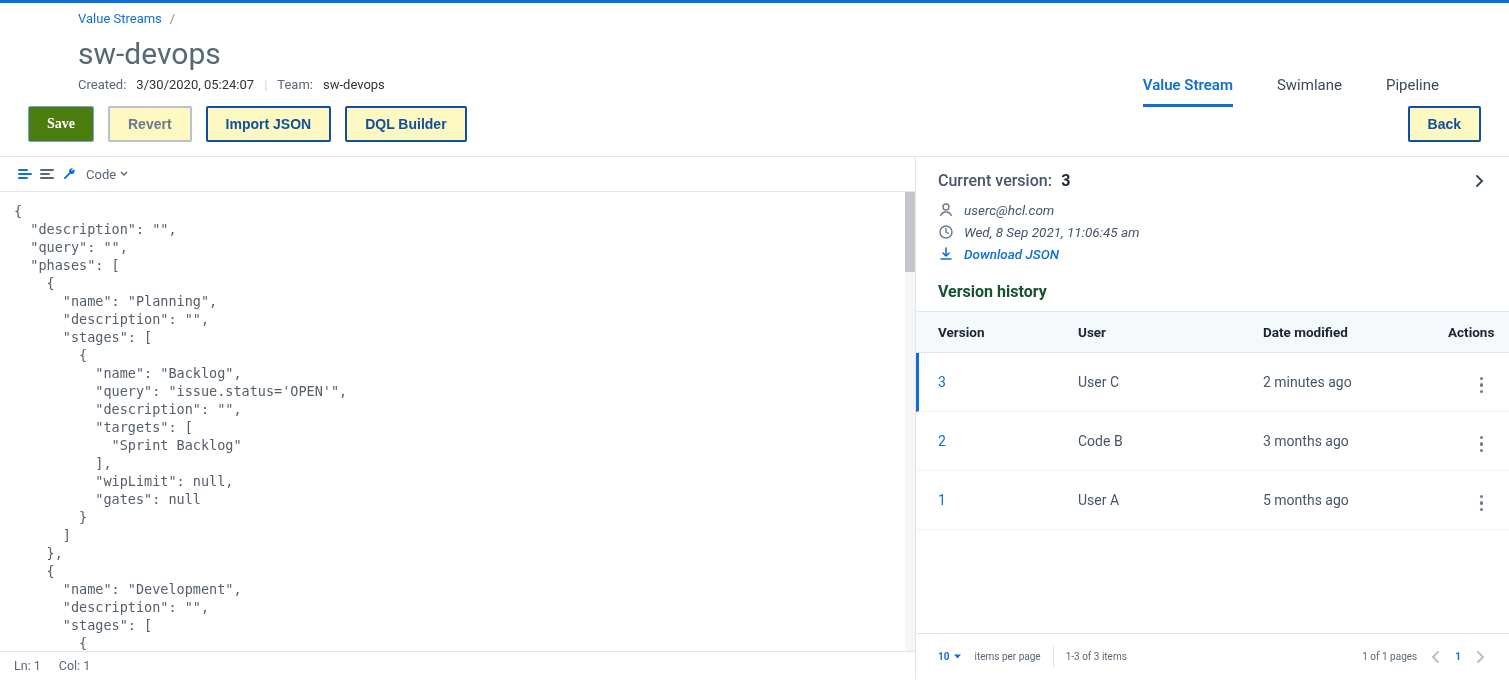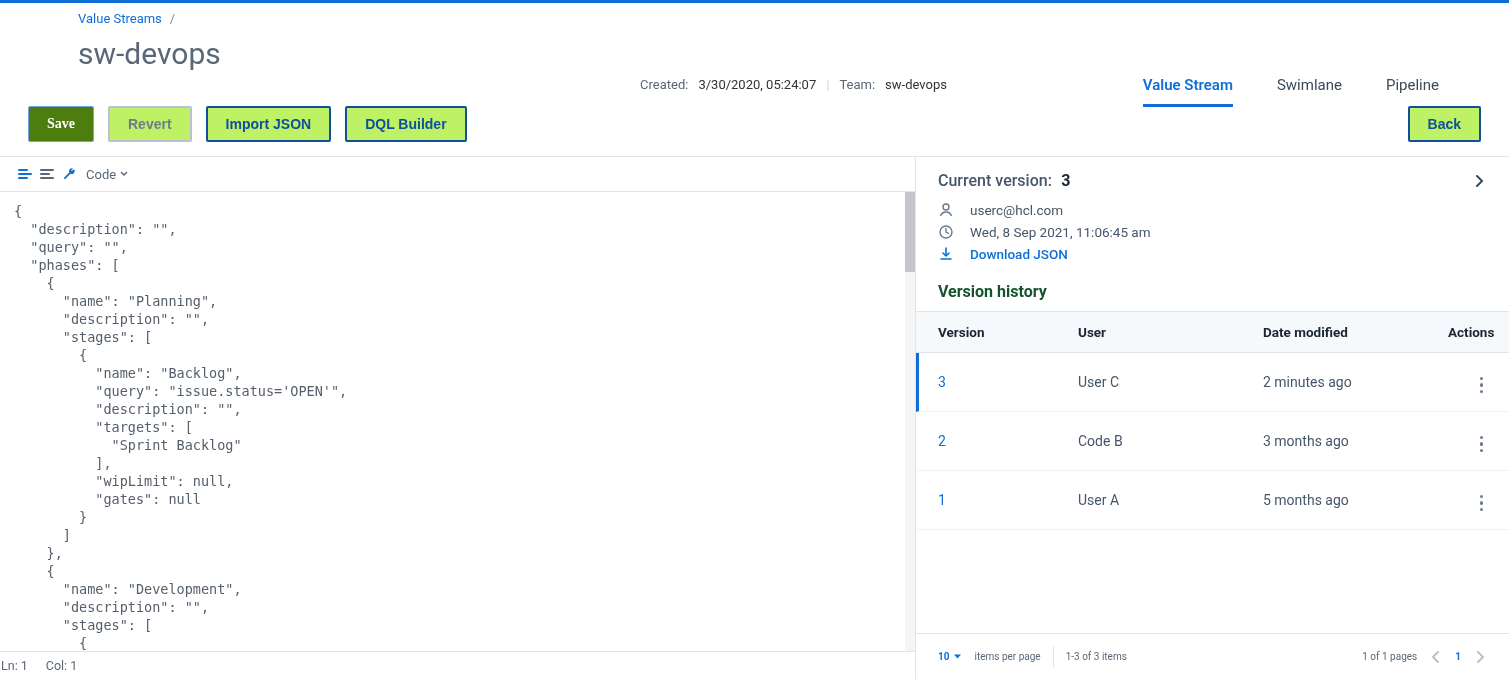--- a/index.html
+++ b/index.html
@@ -7,33 +7,33 @@
   body { border-top: 3px solid #0f6fd6; }
 
   
   .breadcrumbs { padding: 8px 0 0 78px; font-size: 13px; display: flex; align-items: center; gap: 8px; }
   .breadcrumbs a { color: #0f6fd6; text-decoration: none; }
   .breadcrumbs .sep { color: #888; }
 
   .title-row { padding: 10px 0 0 78px; display: flex; align-items: center; justify-content: space-between; }
   .title { font-size: 30px; font-weight: 400; color: #5a6777; }
 
-  .meta-row { padding: 6px 0 14px 78px; display: flex; align-items: center; gap: 10px; font-size: 13px; color: #333; justify-content: center; }
+  .meta-row { padding: 6px 0 14px 78px; display: flex; align-items: center; gap: 10px; font-size: 13px; color: #333; }
   .meta-row .label { color: #5a6777; }
   .meta-row .divider { color: #cfd4da; }
 
   .tabs-right { position: absolute; right: 70px; top: 76px; display: flex; gap: 44px; font-size: 15px; }
   .tabs-right .tab { color: #3a4a5b; padding-bottom: 10px; cursor: pointer; }
   .tabs-right .tab.active { color: #0f6fd6; font-weight: 600; border-bottom: 3px solid #0f6fd6; }
 
   
   .toolbar { display: flex; align-items: center; gap: 14px; padding: 0 0 14px 28px; }
   .btn { height: 36px; padding: 0 18px; font-size: 14px; font-weight: 600; border-radius: 2px; cursor: pointer; display: inline-flex; align-items: center; }
   .btn.primary { background: #4d7c0f; color: #fff; border: 1px solid #6ea7dd; font-family: Liberation Serif, serif; }
-  .btn.outline { background: #bef264; color: #0f4f9e; border: 2px solid #0f4f9e; }
+  .btn.outline { background: #fef9c3; color: #0f4f9e; border: 2px solid #0f4f9e; }
   .btn.outline.muted { color: #6b7b8c; border-color: #b7c2ce; }
   .toolbar .spacer { flex: 1; }
   .btn.back { margin-right: 28px; }
 
   .hr { border: none; border-top: 1px solid #e2e6ea; }
 
   
   .main { display: flex; height: calc(697px - 175px); }
   .editor-pane { flex: 1; display: flex; flex-direction: column; border-right: 1px solid #e2e6ea; min-width: 0; position: relative; }
   .side-pane { width: 593px; display: flex; flex-direction: column; }
@@ -41,28 +41,28 @@
   
   .editor-toolbar { display: flex; align-items: center; padding: 6px 14px; border-bottom: 1px solid #e2e6ea; color: #5a6777; }
   .icon-btn { width: 22px; height: 22px; display: inline-flex; align-items: center; justify-content: center; cursor: pointer; color: #0f6fd6; }
   .code-select { font-size: 13px; color: #5a6777; display: inline-flex; align-items: center; gap: 4px; cursor: pointer; margin-left: 6px; }
 
   .code-area { flex: 1; overflow: auto; position: relative; background: #fff; }
   .code-area pre { font-family: ui-monospace, SFMono-Regular, Menlo, Consolas, monospace; font-size: 13.5px; line-height: 18px; padding: 10px 14px; white-space: pre; color: #555f6b; margin: 0; }
   .code-scrollbar-track { position: absolute; right: 0; top: 0; width: 10px; height: 100%; background: #f5f5f5; }
   .code-scrollbar-thumb { position: absolute; right: 0; top: 0; width: 10px; height: 80px; background: #c3c7cb; border-radius: 0; }
 
-  .status-bar { height: 28px; border-top: 1px solid #e2e6ea; display: flex; align-items: center; padding: 0 1px; gap: 18px; font-size: 12.5px; color: #5a6777; }
+  .status-bar { height: 28px; border-top: 1px solid #e2e6ea; display: flex; align-items: center; padding: 0 14px; gap: 18px; font-size: 12.5px; color: #5a6777; }
 
   
   .cv-head { padding: 14px 22px 12px 22px; display: flex; align-items: center; justify-content: space-between; }
   .cv-head .cv-label { font-size: 16px; color: #46566a; font-weight: 500; }
   .cv-head .cv-num { font-size: 16px; color: #1b2533; font-weight: 700; margin-left: 6px; }
   .cv-details { padding: 0 22px 10px 22px; display: flex; flex-direction: column; gap: 6px; font-size: 13.5px; color: #46566a; }
-  .cv-row { display: flex; align-items: flex-start; gap: 16px; }
+  .cv-row { display: flex; align-items: flex-start; gap: 10px; font-style: italic; }
   .cv-row.link { color: #0f6fd6; font-weight: 500; cursor: pointer; }
   .cv-row svg { flex-shrink: 0; }
 
   .vh-title { font-size: 16px; font-weight: 700; color: #14532d; padding: 10px 22px; }
 
   .vh-header { display: grid; grid-template-columns: 140px 185px 185px 1fr; padding: 12px 22px; background: #f6f9fc; border-top: 1px solid #e2e6ea; border-bottom: 1px solid #e2e6ea; font-weight: 700; font-size: 13.5px; color: #1b2533; }
   .vh-header .actcol { text-align: right; }
 
   .vh-body { flex: 1; overflow: auto; }
   .vh-row { display: grid; grid-template-columns: 140px 185px 185px 1fr; padding: 14px 22px; border-bottom: 1px solid #f0f2f5; font-size: 14px; color: #46566a; align-items: center; }

